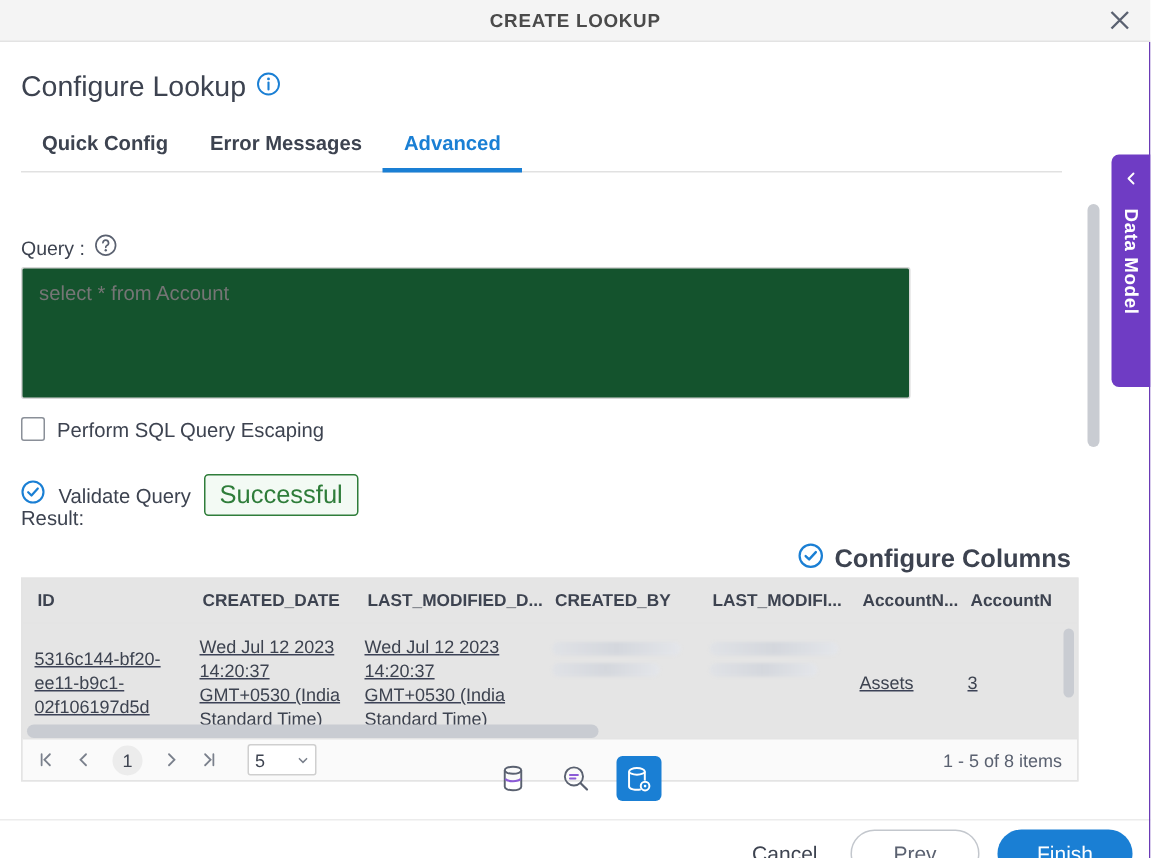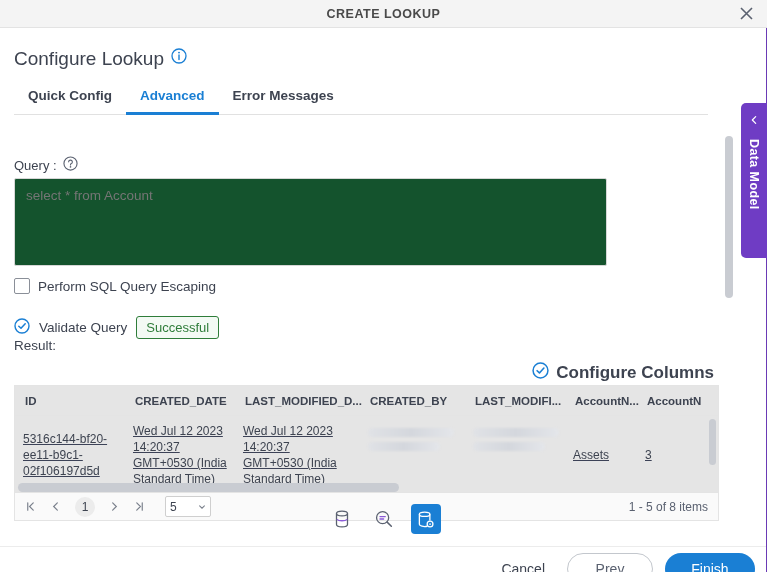--- a/index.html
+++ b/index.html
@@ -63,21 +63,21 @@
   .cbox{
     width:16px; height:16px; border:1.5px solid #8a8f98; border-radius:2px; background:#fff;
   }
 
   .validate-row{
     position:absolute; left:14px; top:288px; display:flex; align-items:center; gap:9px;
   }
   .validate-label{ font-size:13.5px; font-weight:normal; color:#3d4350; cursor:pointer; }
   .badge-ok{
     border:1px solid #2f7d3a; color:#2f7d3a; background:#f3faf4;
-    border-radius:3px; padding:3px 9px; font-size:13px;
+    border-radius:3px; padding:3px 9px; font-size:17px;
   }
   .result-label{
     position:absolute; left:14px; top:310px; font-size:13.5px; color:#3d4350;
   }
 
   .configure-columns{
     position:absolute; right:53px; top:334px; display:flex; align-items:center; gap:7px;
     color:#3d4350; font-size:17px; font-weight:bold; cursor:pointer;
   }
 
@@ -205,22 +205,22 @@
       <svg width="16" height="16" viewBox="0 0 16 16" aria-hidden="true">
         <circle cx="8" cy="8" r="7" fill="none" stroke="#1a7fd4" stroke-width="1.3"></circle>
         <circle cx="8" cy="4.6" r="0.95" fill="#1a7fd4"></circle>
         <path d="M8 7 L8 11.6" stroke="#1a7fd4" stroke-width="1.4" stroke-linecap="round"></path>
       </svg>
     </span>
   </div>
 
   <div class="tabs">
     <div class="tab">Quick Config</div>
+    <div class="tab">Error Messages</div>
     <div class="tab active">Advanced</div>
-    <div class="tab">Error Messages</div>
   </div>
 
   <div class="query-label">
     <span>Query :</span>
     <span>
       <svg width="15" height="15" viewBox="0 0 16 16" aria-hidden="true">
         <circle cx="8" cy="8" r="7" fill="none" stroke="#5a6170" stroke-width="1.2"></circle>
         <path d="M6 6.2 a2 2 0 1 1 2.6 2.1 c-.55.25-.6.7-.6 1.2" fill="none" stroke="#5a6170" stroke-width="1.2" stroke-linecap="round"></path>
         <circle cx="8" cy="11.6" r="0.85" fill="#5a6170"></circle>
       </svg>

